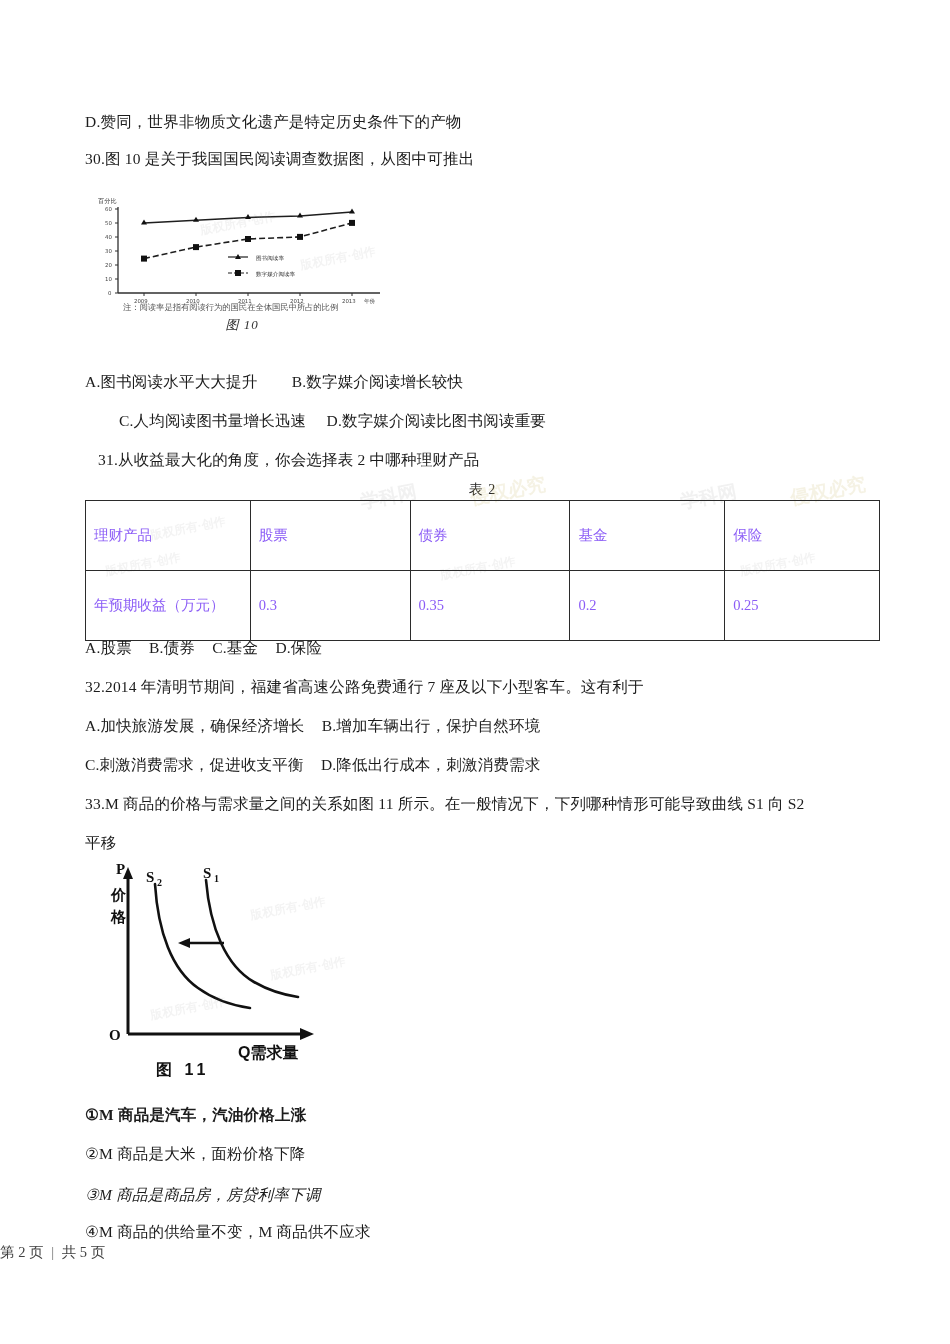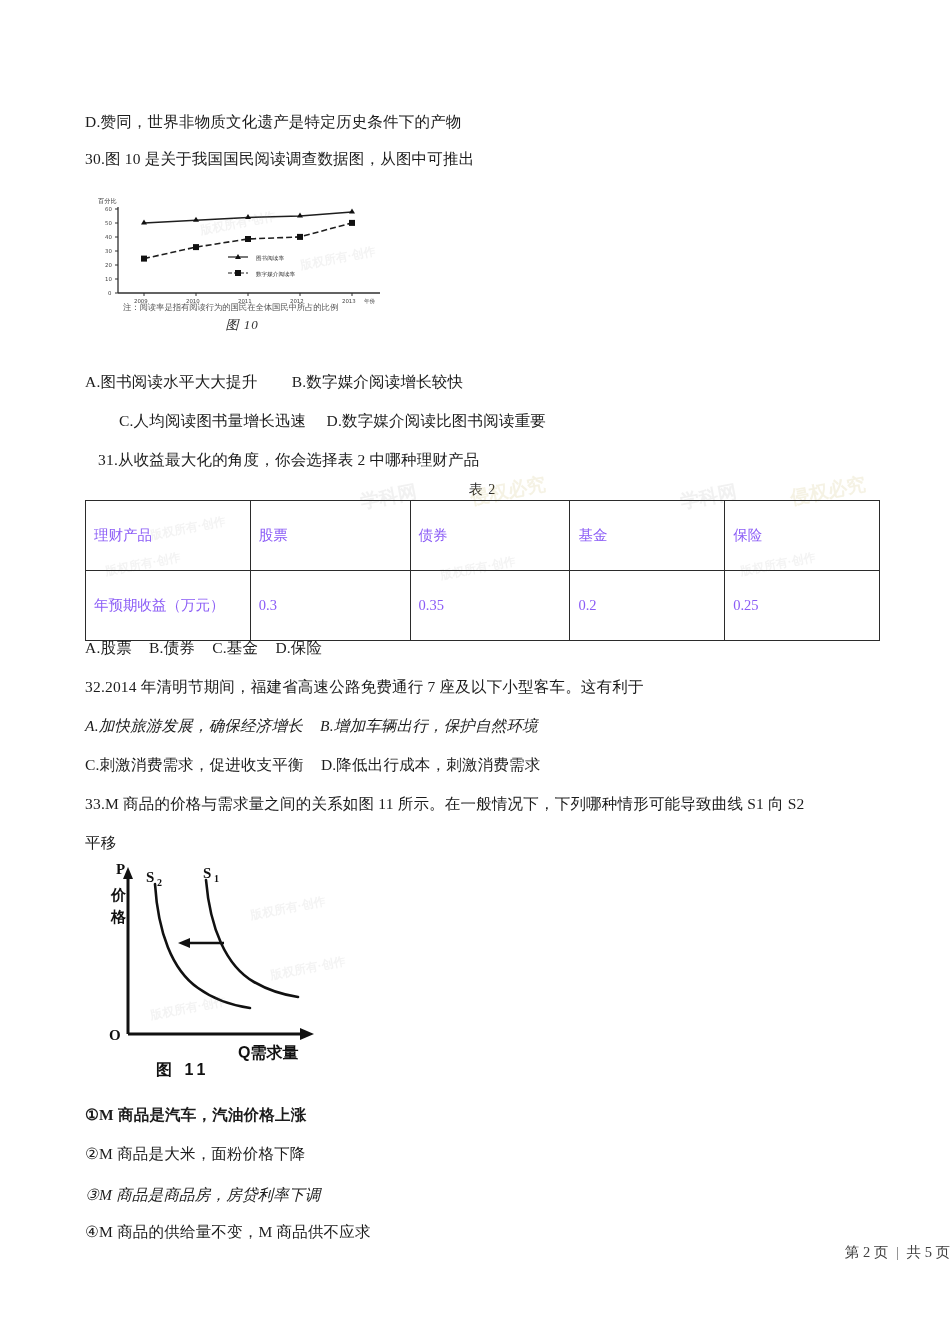--- a/index.html
+++ b/index.html
@@ -135,21 +135,21 @@
     height: 215px;
   }
   .fig11 svg { display: block; }
 
   
   .footer {
     position: absolute;
     left: 0;
     top: 1243px;
     width: 950px;
-    text-align: right;
+    text-align: left;
     font-size: 14.5px;
     color: #404040;
   }
   .footer .sep { margin: 0 4px; color: #707070; }
 </style>
 </head>
 <body>
 
 <div class="page">
 
@@ -290,21 +290,21 @@
     <span>A.股票</span>
     <span class="gapC"></span>
     <span>B.债券</span>
     <span class="gapC"></span>
     <span>C.基金</span>
     <span class="gapC"></span>
     <span>D.保险</span>
   </div>
 
   <div class="line" style="left:85px; top:676px;">32.2014 年清明节期间，福建省高速公路免费通行 7 座及以下小型客车。这有利于</div>
-  <div class="line" style="left:85px; top:715px;font-style:italic;">
+  <div class="line" style="left:85px; top:715px;">
     <span>A.加快旅游发展，确保经济增长</span>
     <span class="gapC"></span>
     <span>B.增加车辆出行，保护自然环境</span>
   </div>
   <div class="line" style="left:85px; top:754px;">
     <span>C.刺激消费需求，促进收支平衡</span>
     <span class="gapC"></span>
     <span>D.降低出行成本，刺激消费需求</span>
   </div>
 

